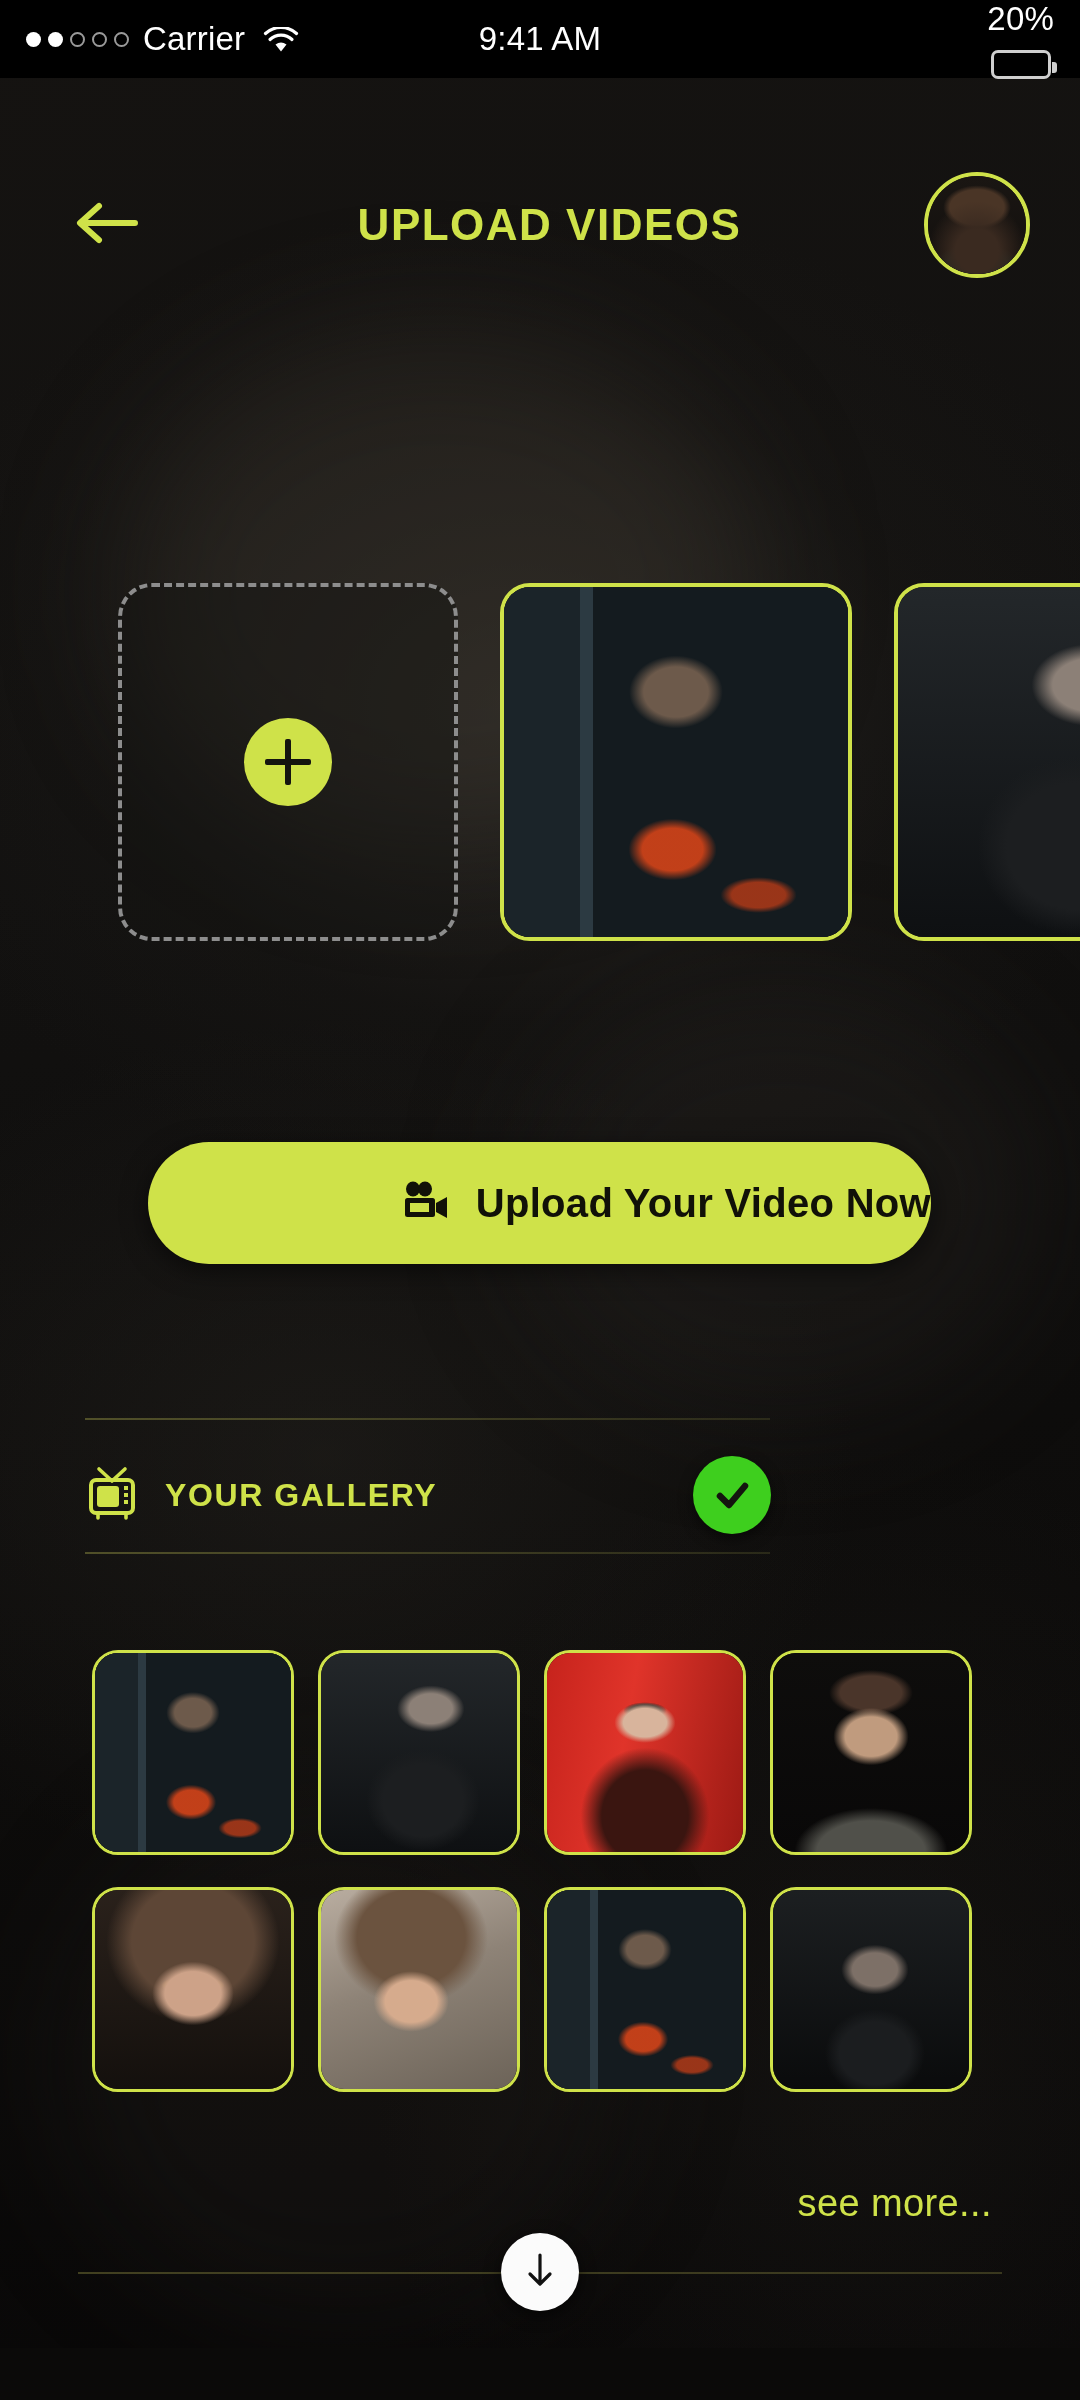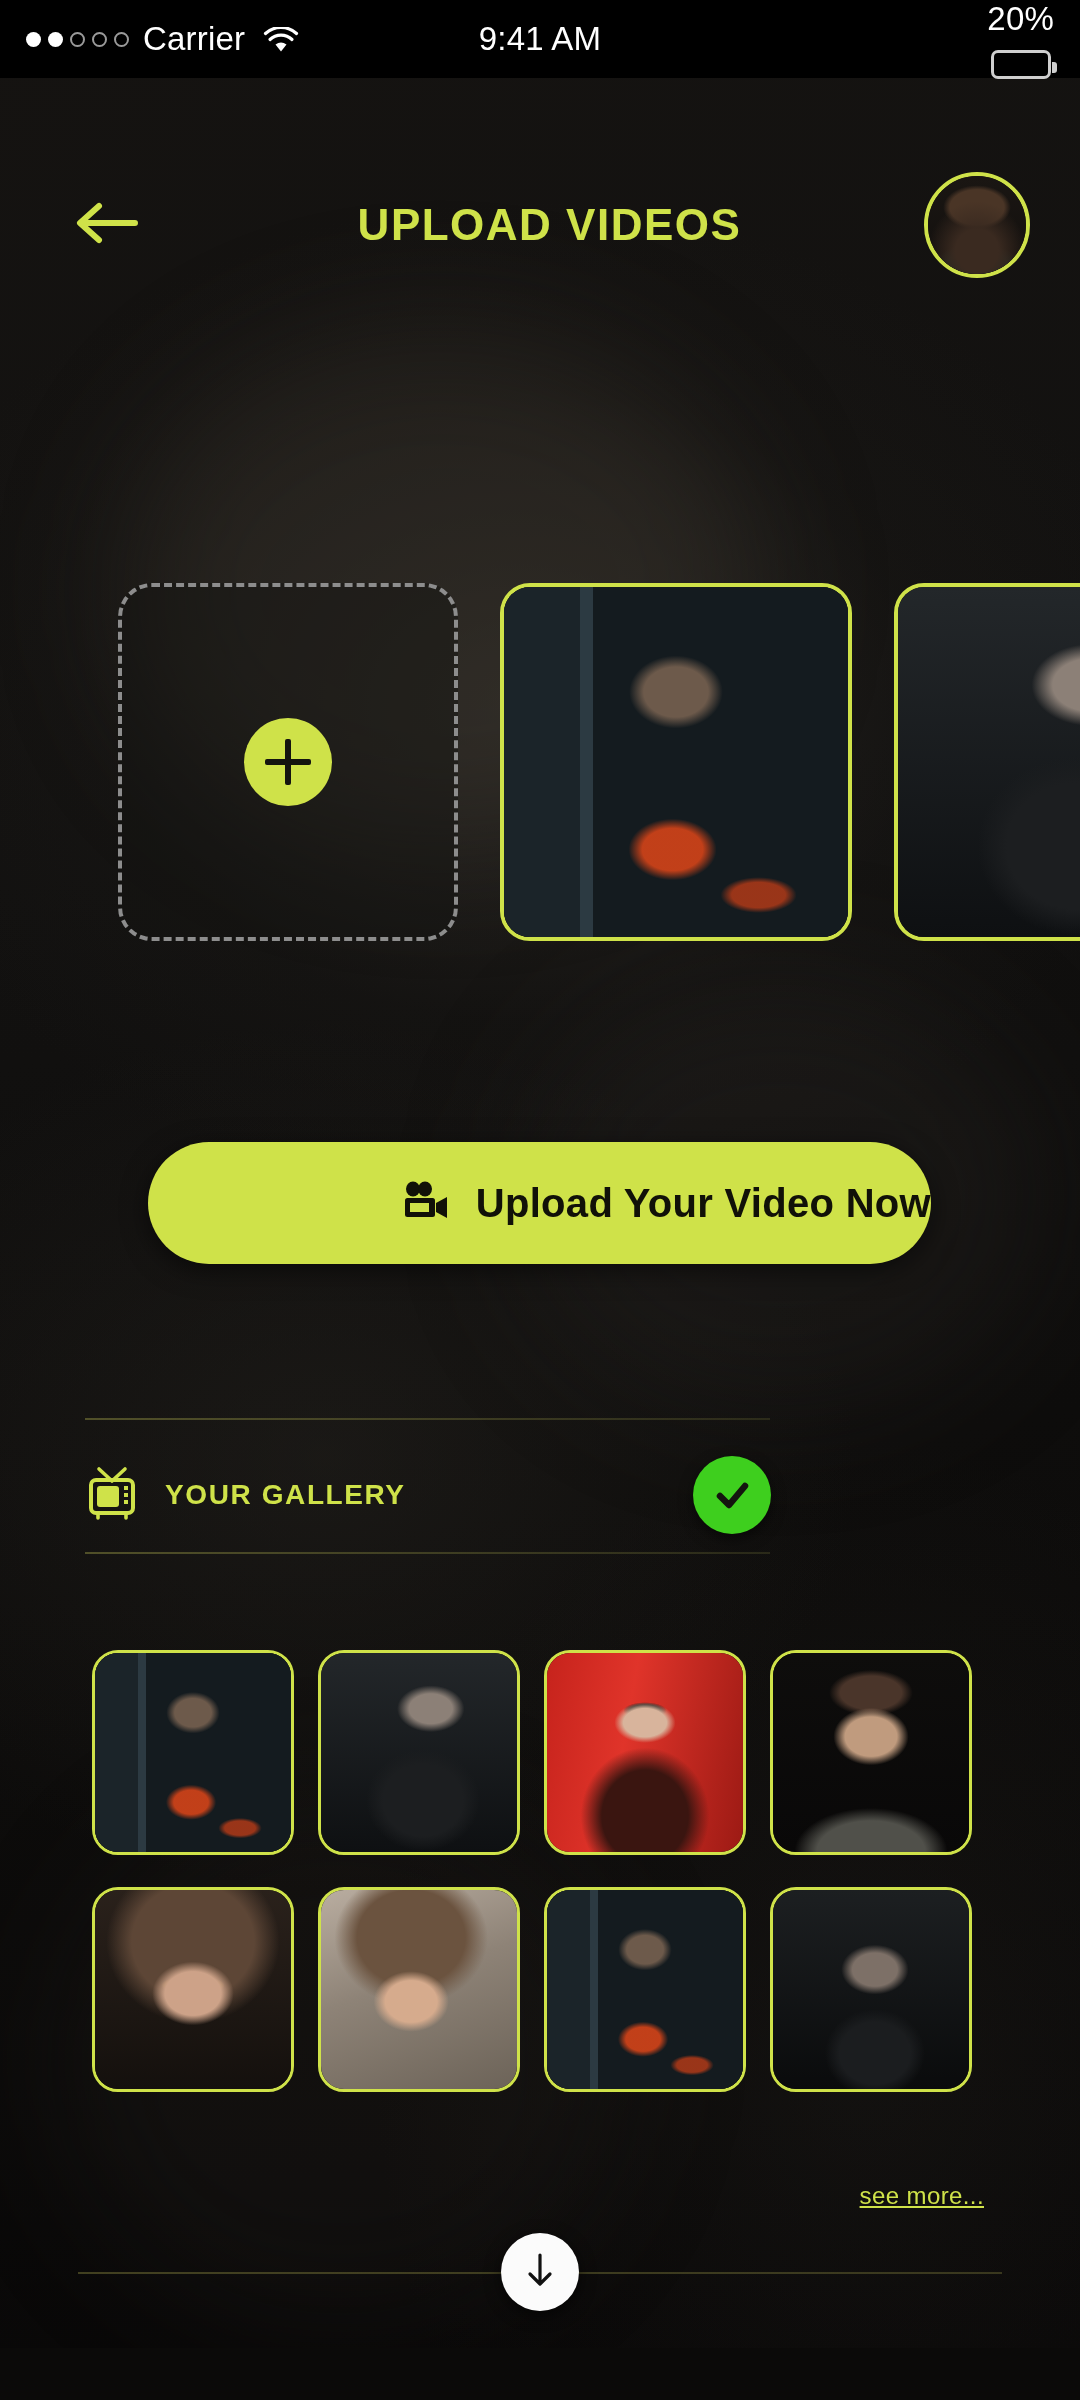--- a/index.html
+++ b/index.html
@@ -179,21 +179,21 @@
     position:absolute; left:85px; width:685px; height:2px;
     background:linear-gradient(90deg, rgba(130,130,60,0.55), rgba(90,90,45,0.35));
   }
   .divider.top { top:1418px; }
   .divider.bottom { top:1552px; }
   .gallery-head {
     position:absolute; left:85px; top:1440px; width:686px; height:110px;
     display:flex; align-items:center;
   }
   .gallery-title {
-    color:#cfe249; font-size:28px; font-weight:700; letter-spacing:1.6px;
+    color:#cfe249; font-size:32px; font-weight:700; letter-spacing:1.6px;
     margin-left:26px;
   }
   .check-badge {
     margin-left:auto; width:78px; height:78px; border-radius:50%;
     background:#3ecf1e; display:flex; align-items:center; justify-content:center;
     box-shadow:0 5px 14px rgba(0,0,0,0.5);
   }
 
   
   .grid {
@@ -202,22 +202,22 @@
   }
   .grid-row { display:flex; gap:24px; }
   .thumb {
     width:202px; height:205px;
     border:3px solid #cfe249; border-radius:26px;
     overflow:hidden; position:relative;
   }
 
   
   .see-more {
-    position:absolute; right:96px; top:2182px;
-    color:#cfe249; font-size:24px; letter-spacing:0.4px;text-decoration:underline;
+    position:absolute; right:88px; top:2182px;
+    color:#cfe249; font-size:38px; letter-spacing:0.4px;
   }
   .bottom-divider {
     position:absolute; left:78px; top:2272px; width:924px; height:2px;
     background:linear-gradient(90deg, rgba(120,118,55,0.5), rgba(110,108,52,0.45));
   }
   .scroll-btn {
     position:absolute; left:50%; top:2272px; transform:translate(-50%,-50%);
     width:78px; height:78px; border-radius:50%;
     background:#fbfbfb; display:flex; align-items:center; justify-content:center;
     box-shadow:0 4px 16px rgba(0,0,0,0.6);

